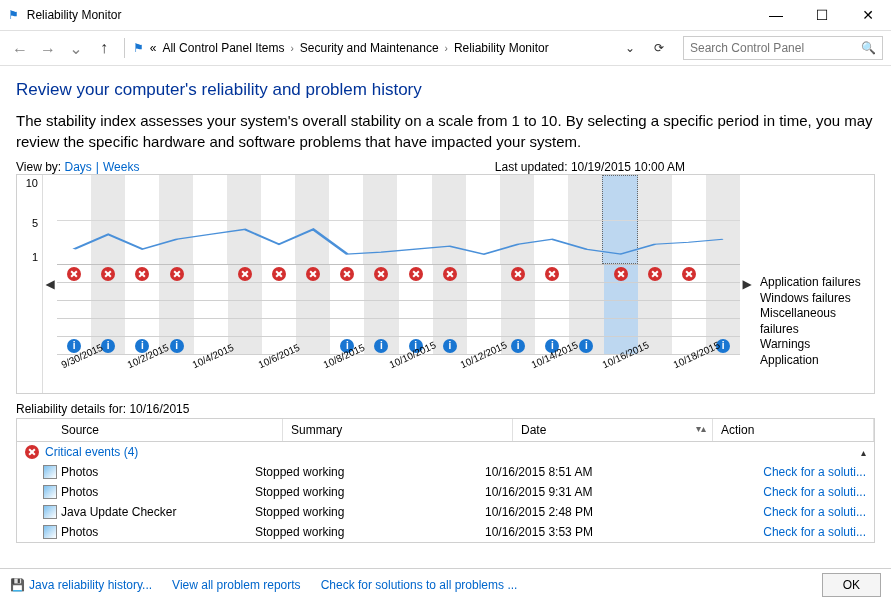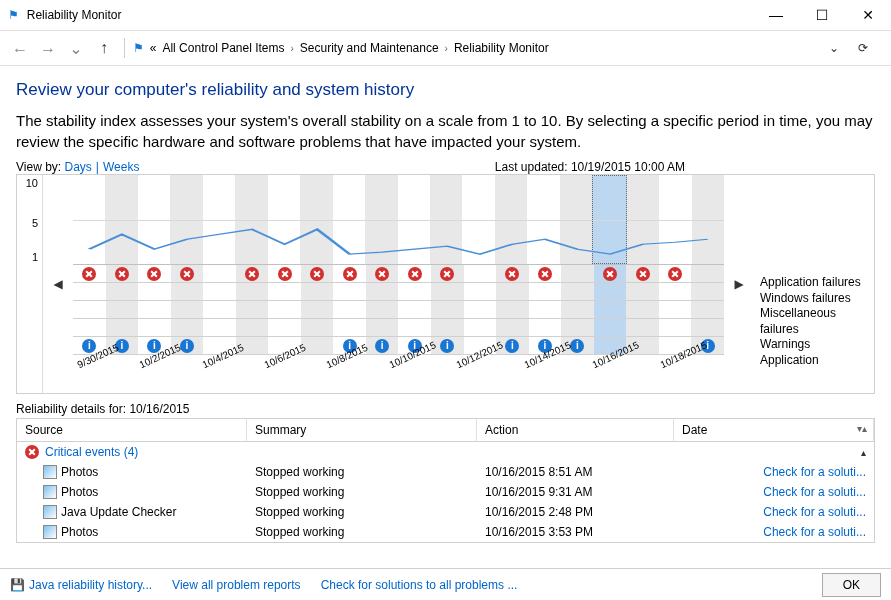--- a/index.html
+++ b/index.html
@@ -25,21 +25,21 @@
 
 .content { padding: 14px 16px 0 16px; }
 .heading { color: #003399; font-size: 17px; font-weight: 400; margin-bottom: 10px; }
 .desc { font-size: 15px; line-height: 1.4; margin-bottom: 8px; }
 .viewrow { display: flex; font-size: 12px; }
 .viewrow .link { color: #0066cc; }
 .viewrow .linksep { color: #0066cc; margin: 0 4px; }
 .viewrow .updated { margin-left: auto; margin-right: 190px; }
 
 .chartbox { border: 1px solid #d0d0d0; position: relative; height: 220px; }
-.chart-inner { display: flex; height: 100%; gap: 8px; }
+.chart-inner { display: flex; height: 100%; }
 .yaxis { width: 26px; position: relative; border-right: 1px solid #ddd; }
 .ylabel { position: absolute; right: 4px; font-size: 11px; }
 .scrollbtn { width: 14px; display: flex; align-items: center; justify-content: center; font-size: 12px; color: #333; }
 .plot { flex: 1; position: relative; }
 .eventrows { width: 120px; padding: 100px 4px 0 6px; font-size: 12px; line-height: 1.3; }
 
 .graph { height: 90px; position: relative; border-bottom: 1px solid #c0c0c0; }
 .cols { position: absolute; top: 0; bottom: 0; left: 0; right: 0; display: flex; }
 .col { flex: 1; }
 .col.shade { background: #e8e8e8; }
@@ -54,21 +54,21 @@
 .icon-x::before { transform: rotate(45deg); }
 .icon-x::after { transform: rotate(-45deg); }
 .icon-i { width: 14px; height: 14px; background: #1976d2; border-radius: 50%; display: flex; align-items: center; justify-content: center; color: #fff; font-size: 10px; font-weight: bold; }
 
 .datelabels { position: relative; height: 34px; display: flex; }
 .dlabel { flex: 1; text-align: center; font-size: 10px; transform: rotate(-25deg); transform-origin: top left; padding-top: 6px; white-space: nowrap; }
 
 .detail-hdr { font-size: 12px; margin: 8px 0 2px 0; }
 .table-hdr { display: flex; border: 1px solid #d0d0d0; background: #fff; }
 .table-hdr .th { padding: 4px 8px; border-right: 1px solid #e0e0e0; font-size: 12px; position: relative; }
-.th.src { width: 230px; } .th.sum { width: 230px; } .th.date { width: 200px; } .th.act { flex: 1; }
+.th.src { width: 230px; margin-left: 36px; } .th.sum { width: 230px; } .th.date { width: 200px; } .th.act { flex: 1; }
 .sortbtn { position: absolute; right: 6px; top: 4px; font-size: 10px; color: #666; }
 
 .tbody { border: 1px solid #d0d0d0; border-top: none; max-height: 110px; overflow-y: scroll; }
 .group { display: flex; align-items: center; padding: 3px 8px; color: #0066cc; gap: 6px; }
 .group .chev { margin-left: auto; color: #333; font-size: 10px; }
 .trow { display: flex; padding: 2px 0; font-size: 12px; }
 .td { padding: 1px 8px; }
 .td.src { width: 230px; padding-left: 26px; display: flex; align-items: center; gap: 4px; }
 .td.sum { width: 230px; } .td.date { width: 200px; } .td.act { flex: 1; color: #0066cc; text-align: right; }
 .appicon { width: 14px; height: 14px; background: linear-gradient(135deg,#7ec0ee,#fff); border: 1px solid #888; }
@@ -100,24 +100,28 @@
     <span style="color:#1976d2">⚑</span>
     <span class="bc-item">«</span>
     <span class="bc-item">All Control Panel Items</span>
     <span class="bc-chev">›</span>
     <span class="bc-item">Security and Maintenance</span>
     <span class="bc-chev">›</span>
     <span class="bc-item">Reliability Monitor</span>
     <span class="bc-drop">⌄</span>
   </div>
   <div class="refresh">⟳</div>
+  <div class="searchbox">
+    <input placeholder="Search Control Panel" style="">
+    <span class="sicon">🔍</span>
+  </div>
 </div>
 
 <div class="content">
-  <div class="heading">Review your computer's reliability and system history</div>
+  <div class="heading">Review your computer's reliability and problem history</div>
   <div class="desc">The stability index assesses your system's overall stability on a scale from 1 to 10. By selecting a specific period in time, you may review the specific hardware and software problems that have impacted your system.</div>
   <div class="viewrow">
     <span>View by:</span>&nbsp;
     <span class="link">Days</span>
     <span class="linksep">|</span>
     <span class="link">Weeks</span>
     <span class="updated">Last updated: 10/19/2015 10:00 AM</span>
   </div>
 
   <div class="chartbox">
@@ -356,22 +360,22 @@
         <div>Warnings</div>
         <div>Application</div>
       </div>
     </div>
   </div>
 
   <div class="detail-hdr">Reliability details for: 10/16/2015</div>
   <div class="table-hdr">
     <div class="th src"><span>Source</span></div>
     <div class="th sum"><span>Summary</span></div>
+    <div class="th date"><span>Date</span><span class="sortbtn">▾▴</span></div>
     <div class="th act"><span>Action</span></div>
-    <div class="th date"><span>Date</span><span class="sortbtn">▾▴</span></div>
   </div>
   <div class="tbody">
     <div class="group">
       <span class="icon-x"></span>
       <span>Critical events (4)</span>
       <span class="chev">▴</span>
     </div>
     <div id="detail-rows">
         <div class="trow">
           <div class="td src">

